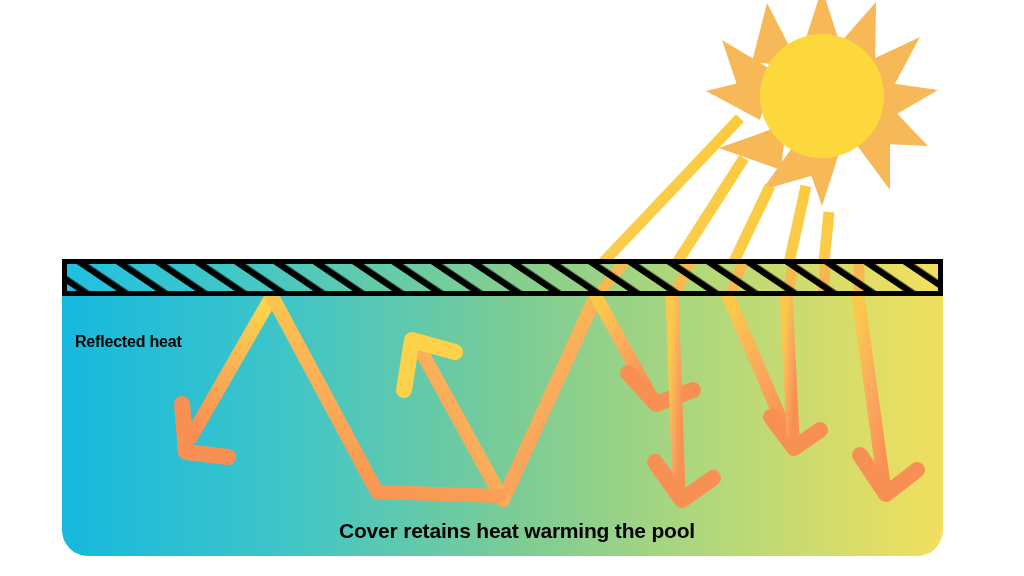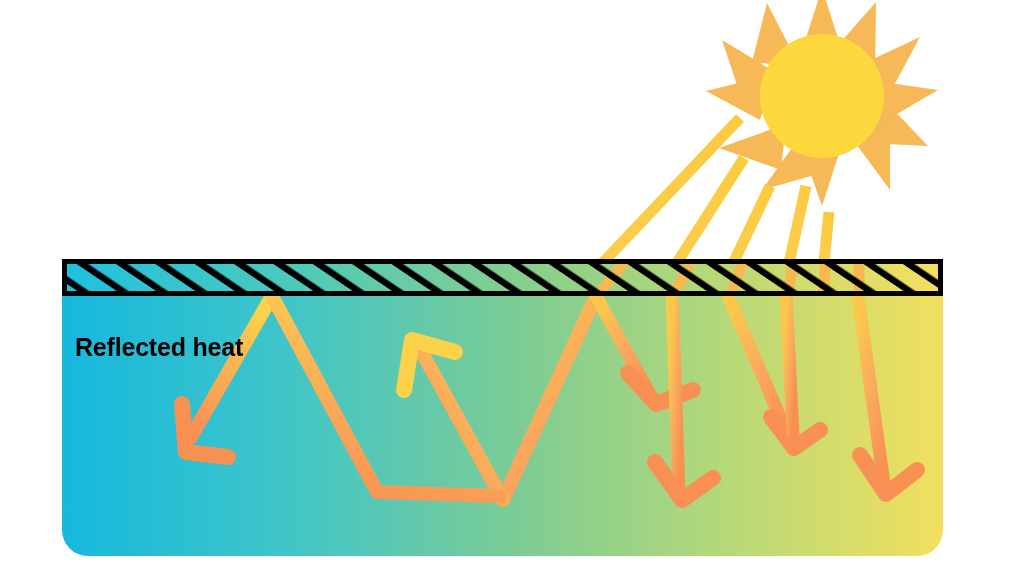--- a/index.html
+++ b/index.html
@@ -32,21 +32,21 @@
     position: absolute;
     font-family: "Liberation Sans", sans-serif;
     font-weight: bold;
     color: #000000;
     white-space: nowrap;
     letter-spacing: -0.2px;
   }
   #label-reflected-heat {
     left: 75px;
     top: 333px;
-    font-size: 25px;
+    font-size: 16px;
   }
   #label-cover-retains {
     left: 339px;
     top: 519px;
     font-size: 21px;
   }
 </style>
 </head>
 <body>
 
@@ -192,14 +192,15 @@
         </g>
       </g>
       <rect x="62" y="259" width="881" height="37" fill="url(#hatchPat)"></rect>
       <rect x="64.5" y="261.5" width="876" height="32" fill="none" stroke="#000000" stroke-width="5"></rect>
     </g>
 
   </svg>
 
   <div class="label-text" id="label-reflected-heat">Reflected heat</div>
 
+  <div class="label-text" id="label-cover-retains">Cover retains heat warming the pool</div>
 
 </div>
 
 </body></html>

